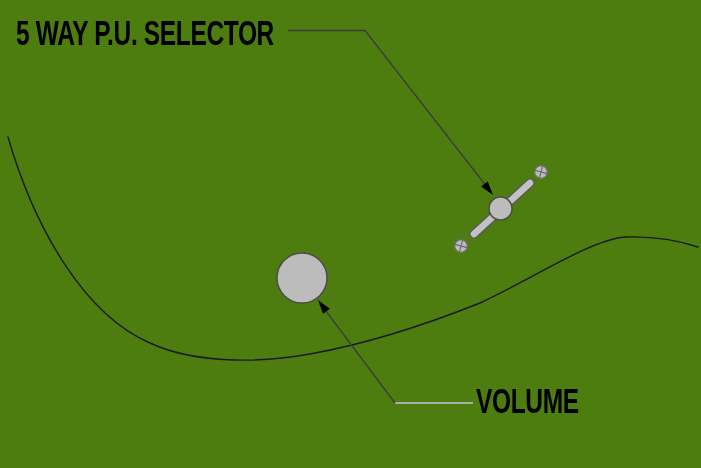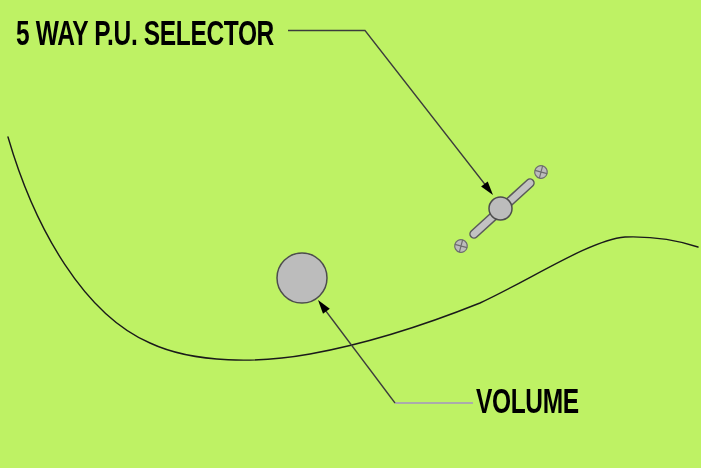--- a/index.html
+++ b/index.html
@@ -4,21 +4,21 @@
 <style>
   html, body {
     margin: 0;
     padding: 0;
     background: #ffffff;
   }
   #stage {
     position: relative;
     width: 701px;
     height: 468px;
-    background: #bef264;
+    background: #4d7c0f;
     overflow: hidden;
     font-family: "Liberation Sans", "DejaVu Sans", sans-serif;
   }
   #diagram-svg {
     position: absolute;
     left: 0;
     top: 0;
   }
   .label {
     position: absolute;

